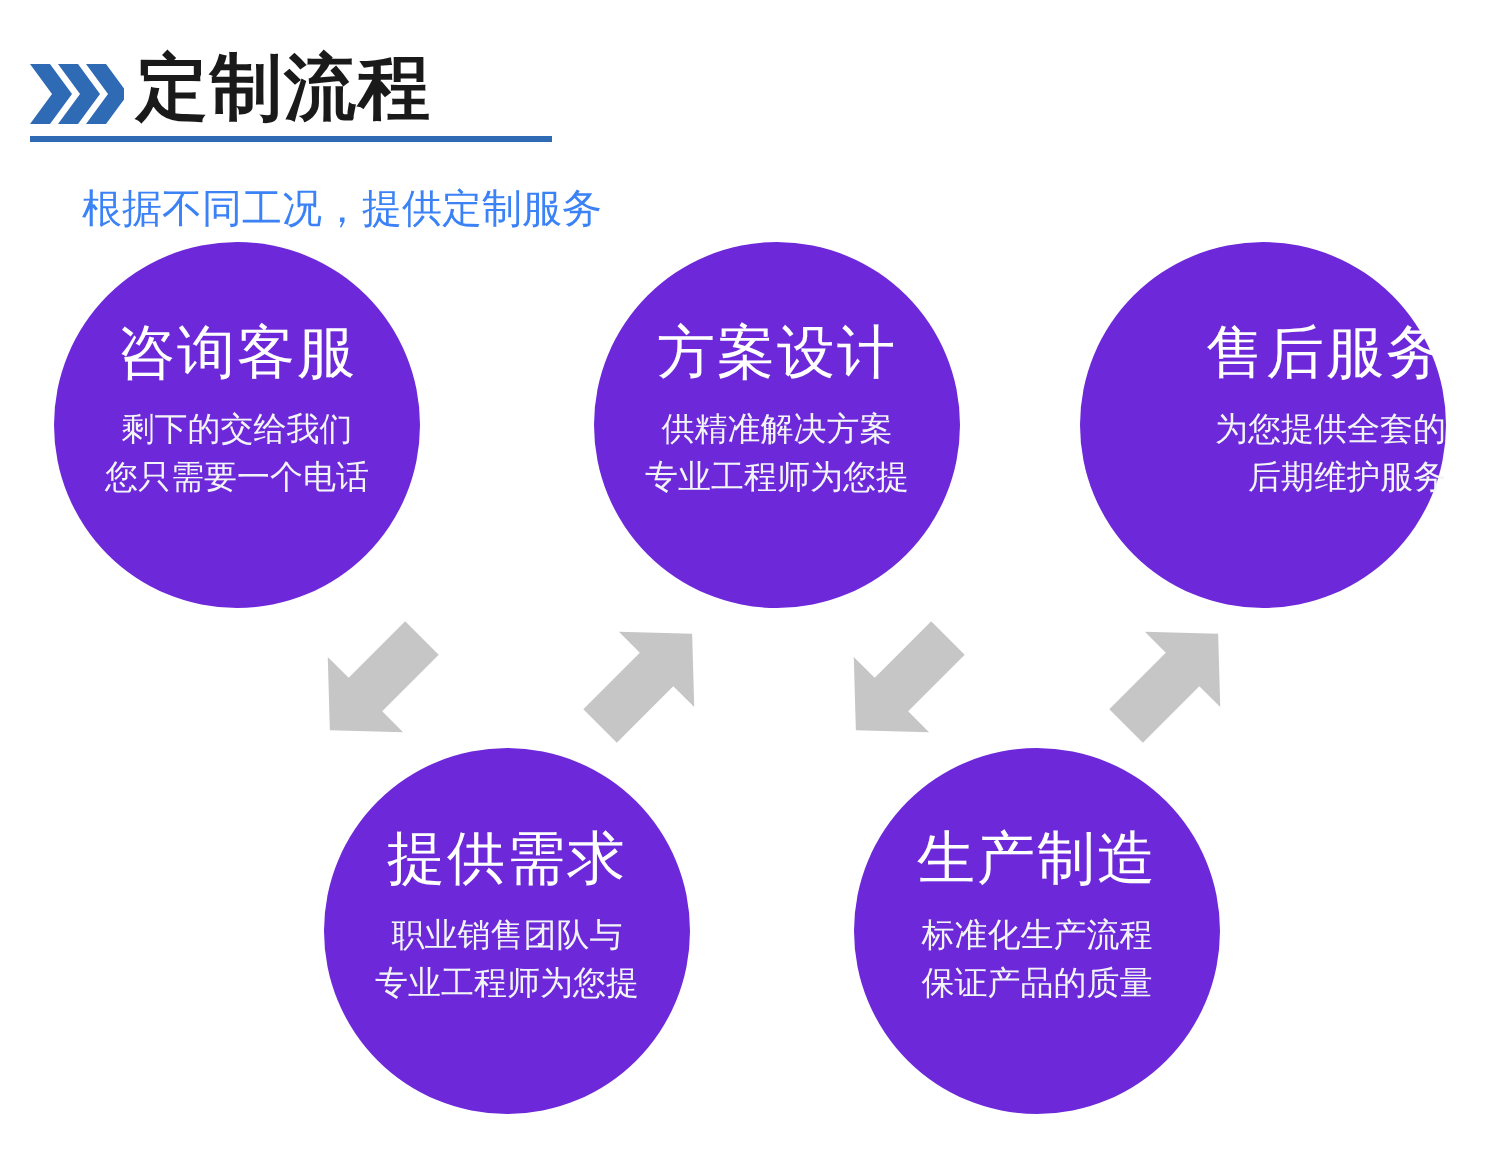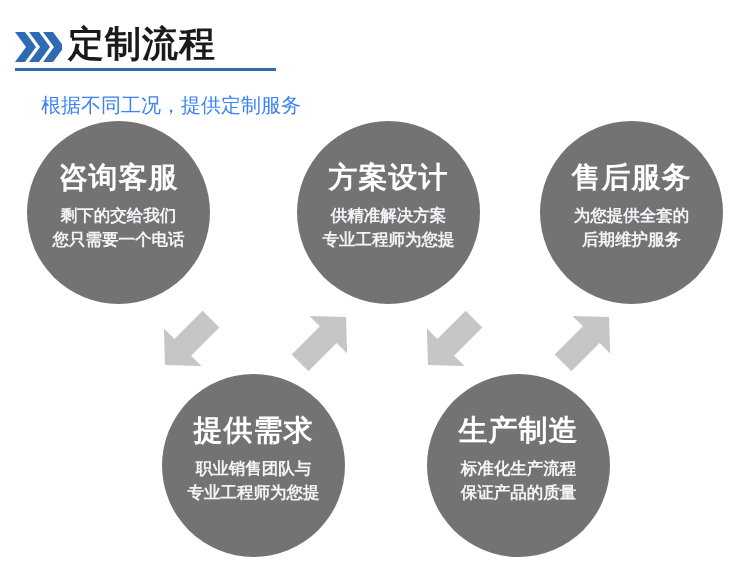--- a/index.html
+++ b/index.html
@@ -59,25 +59,24 @@
     line-height: 28px;
     white-space: nowrap;
   }
 
   
   .node {
     position: absolute;
     width: 183px;
     height: 183px;
     border-radius: 50%;
-    background: #737373;
+    background: #6d28d9;
     color: #ffffff;
     text-align: center;
     box-sizing: border-box;
-    font-weight: bold;
   }
   .node-title {
     position: absolute;
     left: 0;
     right: 0;
     top: 38px;
     font-size: 29px;
     line-height: 36px;
     letter-spacing: 1px;
     color: #ffffff;
@@ -89,21 +88,21 @@
     right: 0;
     top: 82px;
     font-size: 16.5px;
     line-height: 24px;
     color: #f2f4f8;
   }
   .node-desc span { display: block; white-space: nowrap; }
 
   #node-1 { left: 27px;  top: 121px; }
   #node-2 { left: 297px; top: 121px; }
-  #node-3 { left: 540px; top: 121px; }
+  #node-3 { left: 540px; top: 121px; text-align: right; }
   #node-4 { left: 162px; top: 374px; }
   #node-5 { left: 427px; top: 374px; }
 
   
   .arrow {
     position: absolute;
     width: 74px;
     height: 74px;
   }
   #arrow-1 { left: 152px; top: 304px; }

